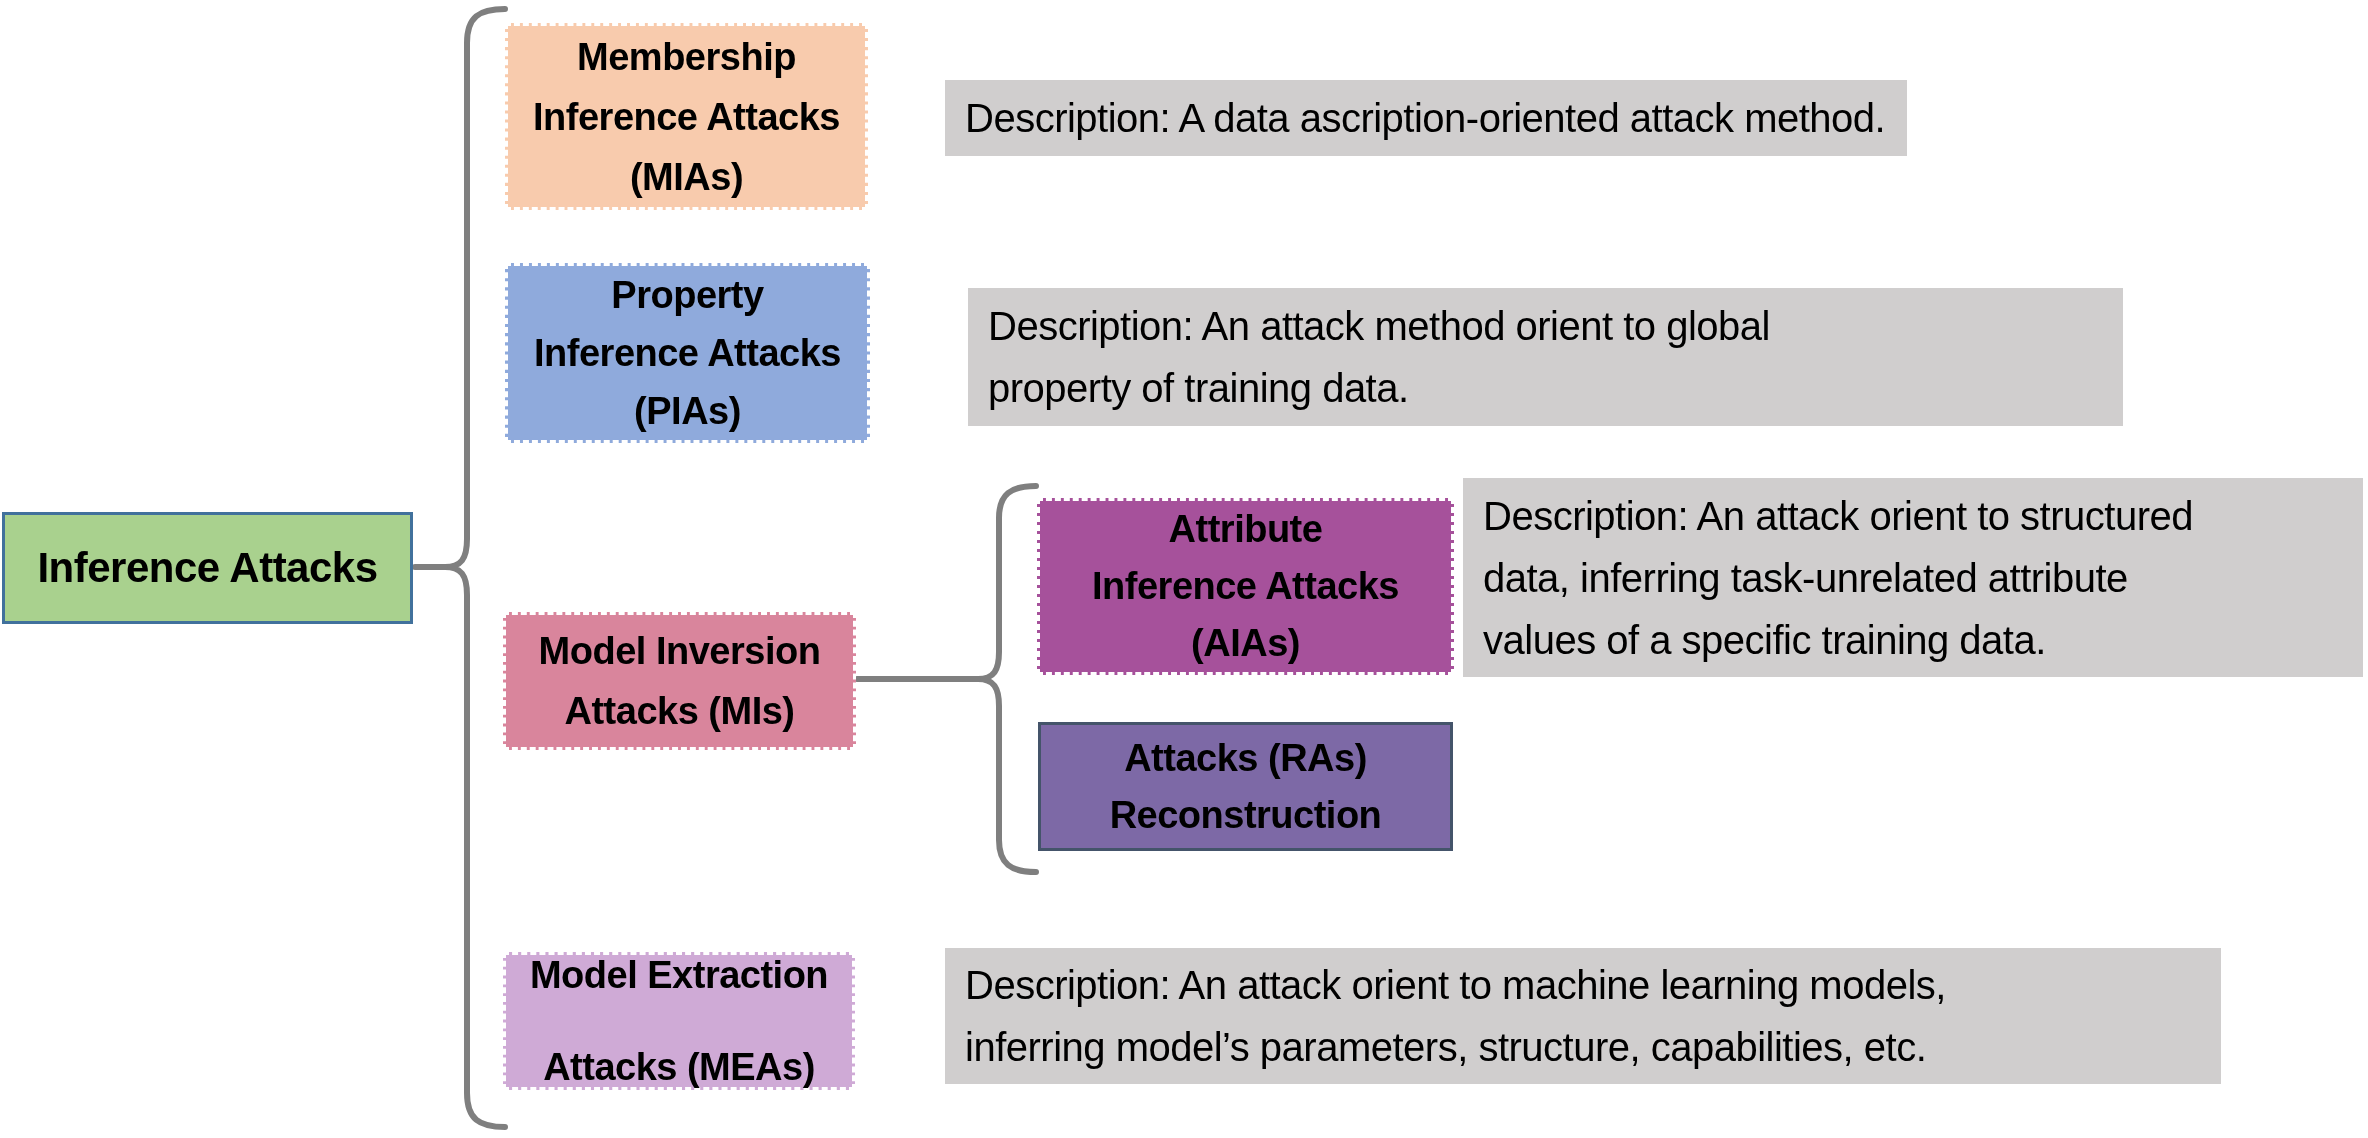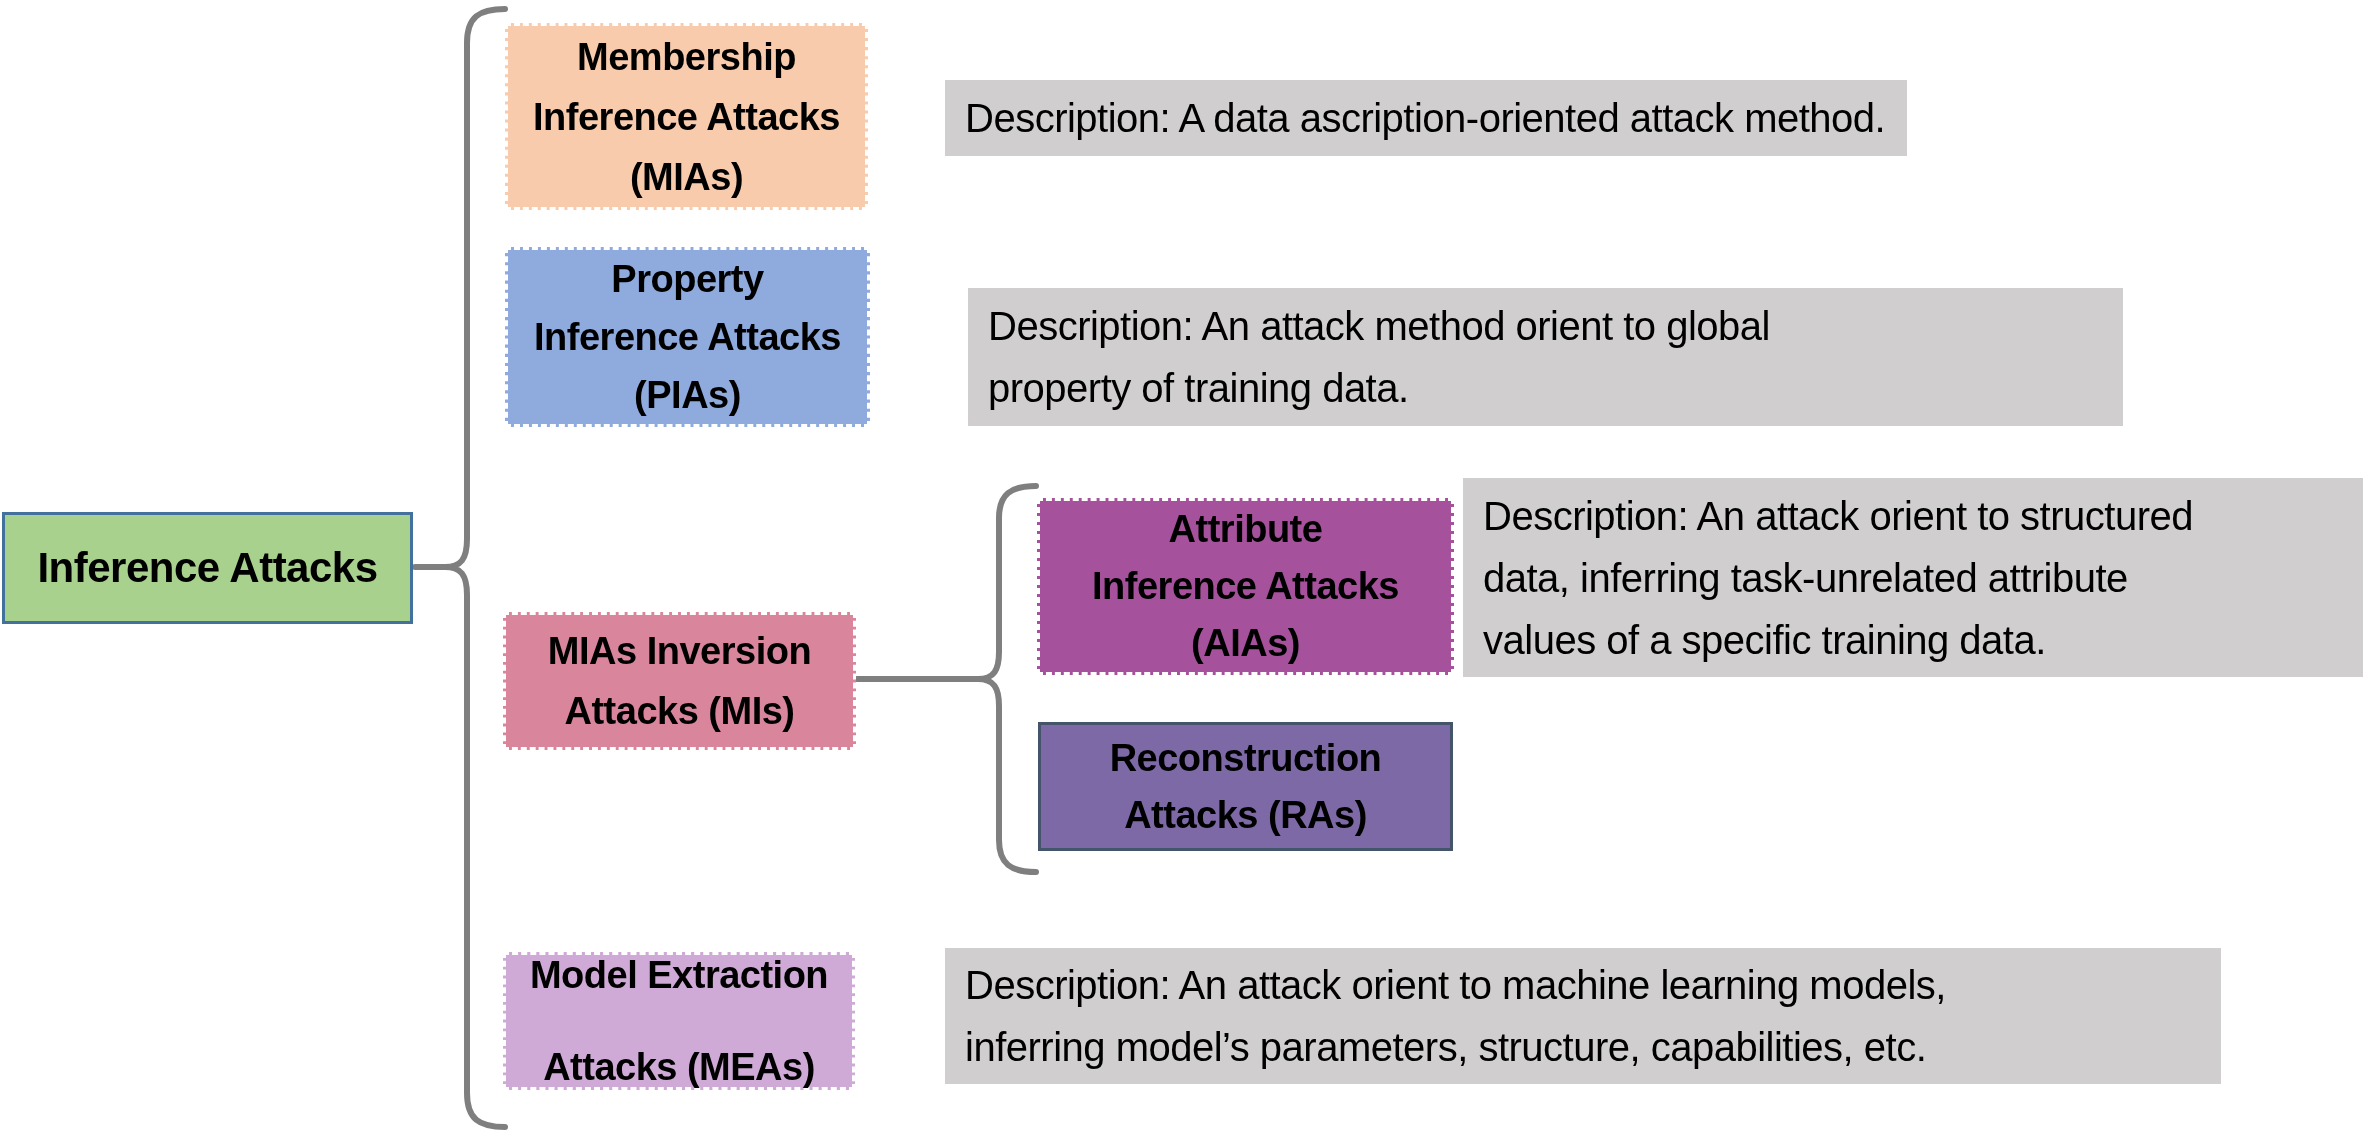--- a/index.html
+++ b/index.html
@@ -22,21 +22,21 @@
   }
   .node .ln{line-height:60px;}
 
   .root{
     left:2px;top:512px;width:411px;height:112px;
     background:var(--root-fill,#A9D18E);
     border:3px solid var(--root-border,#41719C);
     font-size:42px;
   }
   .mia{left:505px;top:23px;width:363px;height:187px;background:var(--mia-fill,#F8CBAD);border:3px dashed var(--dashed-border,#fff);}
-  .pia{left:505px;top:247px;width:365px;height:180px;background:var(--pia-fill,#8FAADC);border:3px dashed var(--dashed-border,#fff);}
+  .pia{left:505px;top:263px;width:365px;height:180px;background:var(--pia-fill,#8FAADC);border:3px dashed var(--dashed-border,#fff);}
   .pia .ln{line-height:58px;}
   .mi{left:503px;top:612px;width:353px;height:138px;background:var(--mi-fill,#D9859C);border:3px dashed var(--dashed-border,#fff);}
   .aia{left:1037px;top:498px;width:417px;height:177px;background:var(--aia-fill,#A6519B);border:3px dashed var(--dashed-border,#fff);align-items:center;}
   .aia .ln{line-height:57px;}
   .ra{left:1038px;top:722px;width:415px;height:129px;background:var(--ra-fill,#7D69A6);border:3px solid var(--ra-border,#44546A);}
   .ra .ln{line-height:57px;}
   .mea{left:503px;top:952px;width:352px;height:138px;background:var(--mea-fill,#CFAAD6);border:3px dashed var(--dashed-border,#fff);gap:32px;}
 
   .desc{
     position:absolute;
@@ -82,38 +82,38 @@
     <div class="ln">Property</div>
     <div class="ln">Inference Attacks</div>
     <div class="ln">(PIAs)</div>
   </div>
   <div class="desc d2">
     <div class="ln">Description: An attack method orient to global</div>
     <div class="ln">property of training data.</div>
   </div>
 
   <div class="node mi">
-    <div class="ln">MIAs Inversion</div>
+    <div class="ln">Model Inversion</div>
     <div class="ln">Attacks (MIs)</div>
   </div>
 
   <div class="node aia">
     <div class="ln">Attribute</div>
     <div class="ln">Inference Attacks</div>
     <div class="ln">(AIAs)</div>
   </div>
   <div class="desc d3">
     <div class="ln">Description: An attack orient to structured</div>
     <div class="ln">data, inferring task-unrelated attribute</div>
     <div class="ln">values of a specific training data.</div>
   </div>
 
   <div class="node ra">
+    <div class="ln">Attacks (RAs)</div>
     <div class="ln">Reconstruction</div>
-    <div class="ln">Attacks (RAs)</div>
   </div>
 
   <div class="node mea">
     <div class="ln">Model Extraction</div>
     <div class="ln">Attacks (MEAs)</div>
   </div>
   <div class="desc d5">
     <div class="ln">Description: An attack orient to machine learning models,</div>
     <div class="ln">inferring model’s parameters, structure, capabilities, etc.</div>
   </div>

